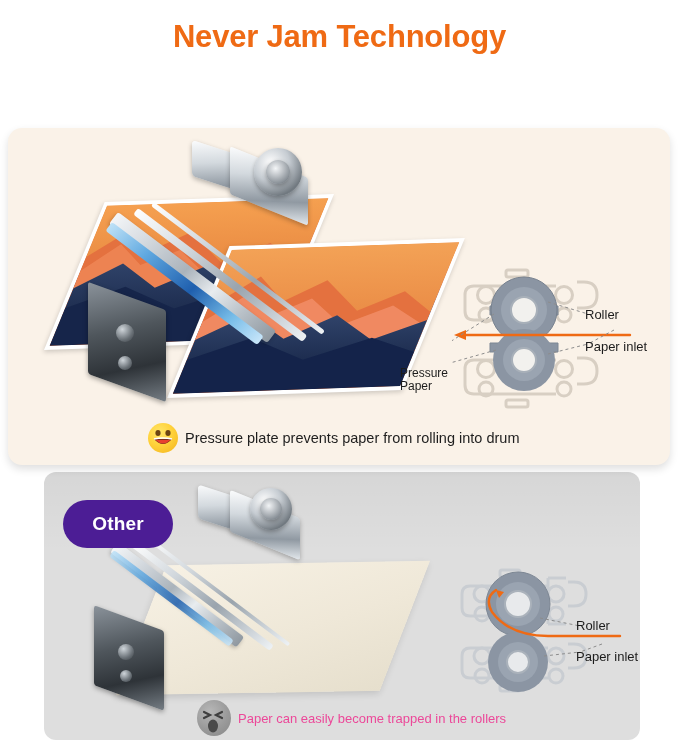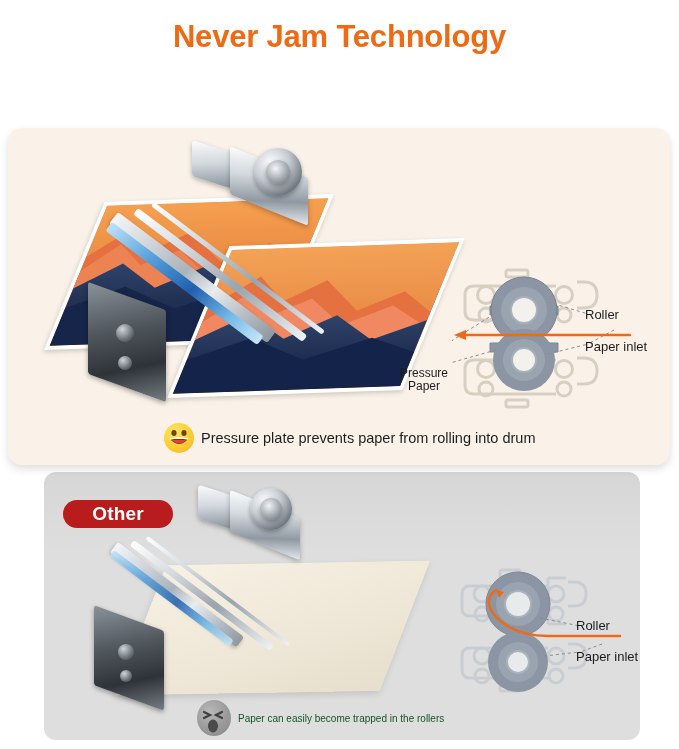--- a/index.html
+++ b/index.html
@@ -41,21 +41,21 @@
     box-shadow: 0 4px 9px rgba(0,0,0,0.13);
   }
 
   
   .badge {
     position: absolute; display: flex; align-items: center; justify-content: center;
     color: #ffffff; font-weight: 700; border-radius: 999px;
     font-size: 19px; letter-spacing: 0.2px;
   }
   .badge-bonsaii { left: 28px; top: 149px; width: 115px; height: 32px; background: #ec6608; }
-  .badge-other   { left: 63px; top: 500px; width: 110px; height: 28px; background: #b91c1c; }
+  .badge-other   { left: 63px; top: 500px; width: 110px; height: 48px; background: #4c1d95; }
 
   
   .machine { position: absolute; }
 
   .sheet { position: absolute; }
 
   
   .photo {
     position: absolute;
     background: #ffffff;
@@ -102,21 +102,21 @@
   .endblock-dot {
     position: absolute; border-radius: 50%;
     background: radial-gradient(circle at 35% 30%, #cfd5da, #6a7177 60%, #383d42 100%);
   }
 
   
   .caption {
     position: absolute; display: flex; align-items: center; gap: 7px;
   }
   .caption-text { font-size: 14.5px; color: #1e1e1e; white-space: nowrap; }
-  .caption-text-gray { font-size: 10px; color: #14532d; white-space: nowrap; }
+  .caption-text-gray { font-size: 13px; color: #ec4899; white-space: nowrap; }
 
   .emoji { position: relative; border-radius: 50%; flex: none; }
   .emoji-happy {
     width: 30px; height: 30px;
     background: radial-gradient(circle at 38% 32%, #ffe66a 0%, #ffd23b 45%, #f3b21c 100%);
   }
   .emoji-sad {
     width: 34px; height: 36px; border-radius: 50%;
     background: radial-gradient(circle at 38% 32%, #b7b7b7 0%, #9a9a9a 55%, #868686 100%);
   }
@@ -347,28 +347,28 @@
 
       <path d="M96 40 L136 52" stroke="#8d8d8d" stroke-width="1" stroke-dasharray="3 3" fill="none"></path>
       <path d="M96 92 L136 82" stroke="#8d8d8d" stroke-width="1" stroke-dasharray="3 3" fill="none"></path>
       <path d="M162 68 L136 82" stroke="#8d8d8d" stroke-width="1" stroke-dasharray="3 3" fill="none"></path>
       <path d="M42 52 L-62 118" stroke="#8d8d8d" stroke-width="1" stroke-dasharray="3 3" fill="none"></path>
       <path d="M44 88 L-62 118" stroke="#8d8d8d" stroke-width="1" stroke-dasharray="3 3" fill="none"></path>
     </svg>
 
     <div class="diag-label" style="left:133px; top:45px;">Roller</div>
     <div class="diag-label" style="left:133px; top:77px;">Paper inlet</div>
-    <div class="diag-label-2" style="left:-52px; top:105px;text-align:center;">
+    <div class="diag-label-2" style="left:-52px; top:105px;">
       <div>Pressure</div>
       <div>Paper</div>
     </div>
   </div>
 
 
-  <div class="caption" style="left:164px; top:423px;">
+  <div class="caption" style="left:148px; top:423px;">
     <div class="emoji emoji-happy">
       <svg width="30" height="30" viewBox="0 0 30 30">
         <ellipse cx="10" cy="10" rx="2.6" ry="3" fill="#6b4412"></ellipse>
         <ellipse cx="20" cy="10" rx="2.6" ry="3" fill="#6b4412"></ellipse>
         <path d="M6 16 q9 10 18 0 z" fill="#7d2e1e"></path>
         <path d="M7.5 17 q7.5 7 15 0 z" fill="#e8402f"></path>
         <path d="M6 16 q9 -2 18 0" fill="none" stroke="#fff" stroke-width="1.6"></path>
       </svg>
     </div>
     <div class="caption-text">Pressure plate prevents paper from rolling into drum</div>

